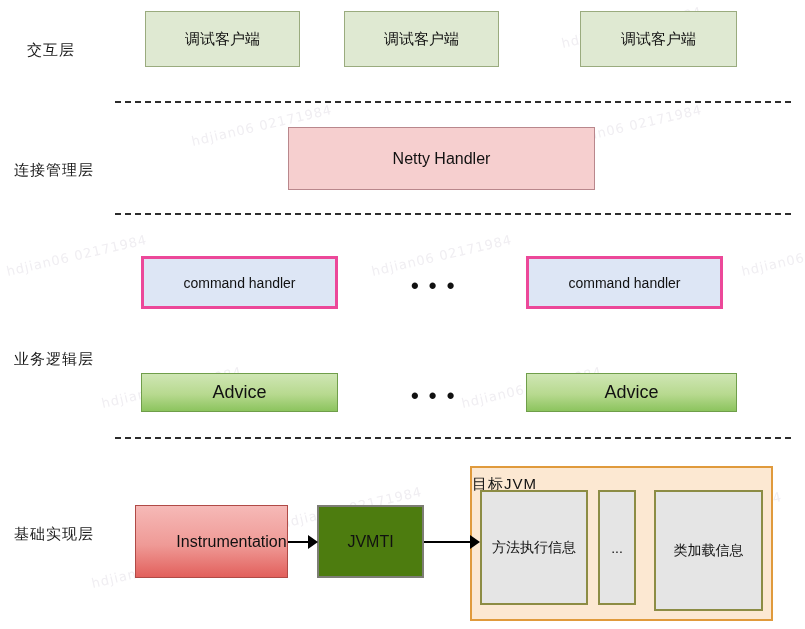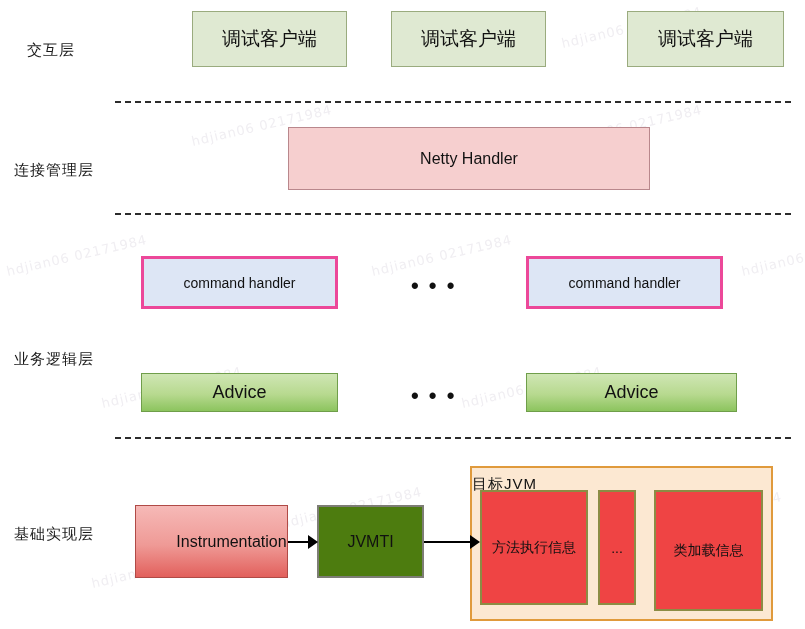--- a/index.html
+++ b/index.html
@@ -64,22 +64,21 @@
     align-items: center;
     justify-content: center;
     text-align: center;
     z-index: 5;
     color: #111111;
   }
 
   .node-client {
     background: #dfe9d2;
     border: 1px solid #9aab7e;
-    font-size: 19px;
-    margin-left: 47px;
+    font-size: 15px;
   }
 
   .node-netty {
     background: #f6cfcf;
     border: 1px solid #b9878c;
     font-size: 16px;
   }
 
   .node-cmd {
     background: #dde6f5;
@@ -116,21 +115,21 @@
     top: 7px;
     left: 0;
     right: 0;
     text-align: left;
     font-size: 15px;
     color: #111111;
     letter-spacing: 1px;
   }
 
   .node-yellow {
-    background: #ef4444;
+    background: #e5e5e5;
     border: 2px solid #8c8c44;
     font-size: 14px;
     color: #111111;
   }
 
   .ellipsis {
     position: absolute;
     z-index: 5;
     font-size: 22px;
     font-weight: bold;
@@ -177,21 +176,21 @@
   <div class="node node-client" style="left:145px; top:11px; width:155px; height:56px;">
     <span>调试客户端</span>
   </div>
   <div class="node node-client" style="left:344px; top:11px; width:155px; height:56px;">
     <span>调试客户端</span>
   </div>
   <div class="node node-client" style="left:580px; top:11px; width:157px; height:56px;">
     <span>调试客户端</span>
   </div>
 
-  <div class="node node-netty" style="left:288px; top:127px; width:362px; height:63px;">
+  <div class="node node-netty" style="left:288px; top:127px; width:307px; height:63px;">
     <span>Netty Handler</span>
   </div>
 
   <div class="node node-cmd" style="left:141px; top:256px; width:197px; height:53px;">
     <span>command handler</span>
   </div>
   <div class="ellipsis" style="left:411px; top:275px;">• • •</div>
   <div class="node node-cmd" style="left:526px; top:256px; width:197px; height:53px;">
     <span>command handler</span>
   </div>

